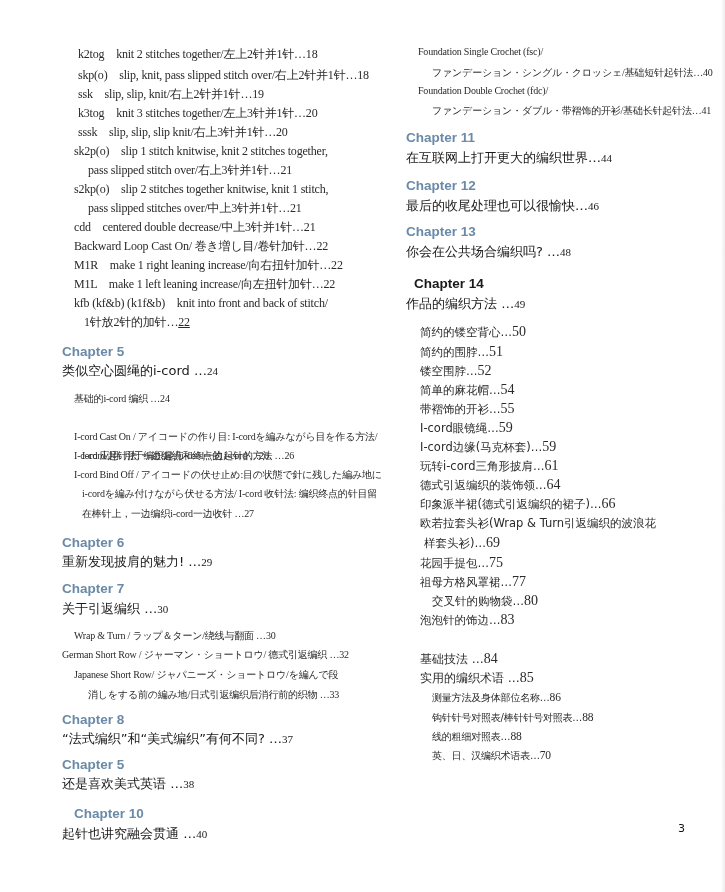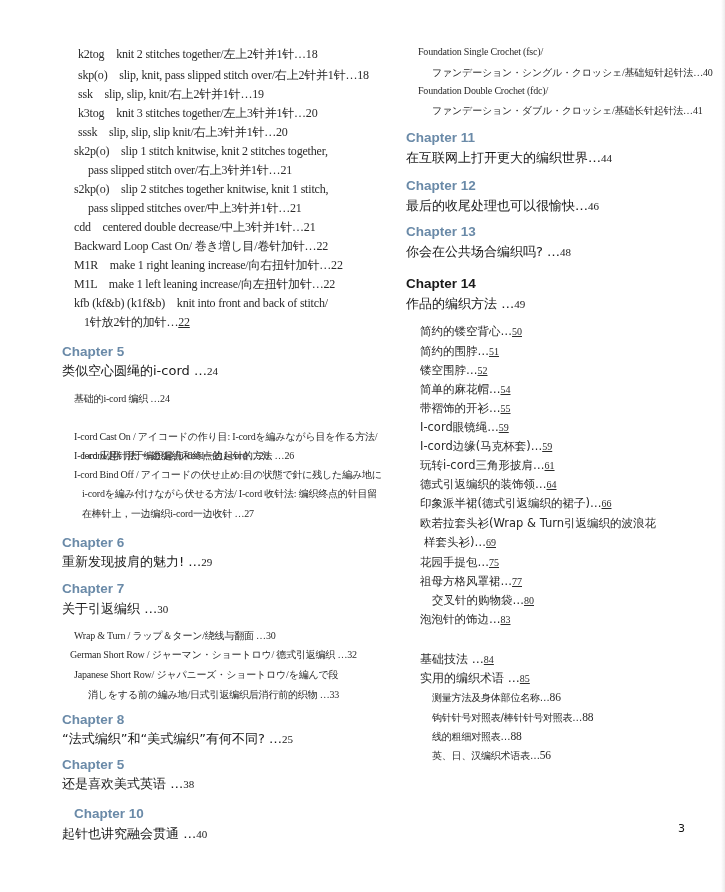--- a/index.html
+++ b/index.html
@@ -7,21 +7,21 @@
     .col { position:absolute; top:0; }
     .left { left:62px; width:335px; }
     .right { left:406px; width:310px; }
     .line { position:absolute; white-space:nowrap; font-family:"Liberation Serif", serif; font-size:12px; color:#2a2a2a; letter-spacing:-0.2px; }
     .line.sm { font-size:10px; }
     .chap { position:absolute; white-space:nowrap; font-family:"Liberation Sans", sans-serif; font-weight:bold; font-size:13.5px; color:#6a8aa8; }
     .chap.black { color:#1a1a1a; }
     .ctitle { position:absolute; white-space:nowrap; font-family:"DejaVu Sans", sans-serif; font-size:13px; color:#1a1a1a; }
     .ctitle .pg { font-family:"Liberation Serif", serif; font-size:11px; }
     .proj { position:absolute; white-space:nowrap; font-family:"DejaVu Sans", sans-serif; font-size:11.5px; color:#2a2a2a; }
-    .proj .pg { font-family:"Liberation Serif", serif; font-size:10px;text-decoration:underline; }
+    .proj .pg { font-family:"Liberation Serif", serif; font-size:14px; }
     .pg { font-family:"Liberation Serif", serif; }
     .pagenum { position:absolute; left:678px; top:822px; font-family:"DejaVu Sans", sans-serif; font-size:11px; color:#111; }
     .edge { position:absolute; right:0; top:0; width:4px; height:892px; background:linear-gradient(to right, #ffffff, #ececec); }
   </style>
 </head>
 <body>
 
 <div class="col left">
 
   <div class="line" style="left:16px;top:46px;"><span>k2tog　knit 2 stitches together/左上2针并1针…</span><span class="pg">18</span></div>
@@ -49,50 +49,50 @@
   <div class="line sm" style="left:12px;top:468px;"><span>I-cord Bind Off / アイコードの伏せ止め:目の状態で針に残した編み地に</span></div>
   <div class="line sm" style="left:20px;top:487px;"><span>i-cordを編み付けながら伏せる方法/ I-cord 收针法: 编织终点的针目留</span></div>
   <div class="line sm" style="left:20px;top:507px;"><span>在棒针上，一边编织i-cord一边收针 …</span><span class="pg">27</span></div>
 
   <div class="chap" style="left:0;top:535px;">Chapter 6</div>
   <div class="ctitle" style="left:0;top:553px;"><span>重新发现披肩的魅力! …</span><span class="pg">29</span></div>
 
   <div class="chap" style="left:0;top:581px;">Chapter 7</div>
   <div class="ctitle" style="left:0;top:600px;"><span>关于引返编织 …</span><span class="pg">30</span></div>
   <div class="line sm" style="left:12px;top:629px;"><span>Wrap &amp; Turn / ラップ＆ターン/绕线与翻面 …</span><span class="pg">30</span></div>
-  <div class="line sm" style="left:8px;top:648px;"><span>German Short Row / ジャーマン・ショートロウ/ 德式引返编织 …</span><span class="pg">32</span></div>
+  <div class="line sm" style="left:0;top:648px;"><span>German Short Row / ジャーマン・ショートロウ/ 德式引返编织 …</span><span class="pg">32</span></div>
   <div class="line sm" style="left:12px;top:668px;"><span>Japanese Short Row/ ジャパニーズ・ショートロウ/を編んで段</span></div>
   <div class="line sm" style="left:26px;top:688px;"><span>消しをする前の編み地/日式引返编织后消行前的织物 …</span><span class="pg">33</span></div>
 
   <div class="chap" style="left:0;top:712px;">Chapter 8</div>
-  <div class="ctitle" style="left:0;top:730px;"><span>“法式编织”和“美式编织”有何不同? …</span><span class="pg">25</span></div>
+  <div class="ctitle" style="left:0;top:730px;"><span>“法式编织”和“美式编织”有何不同? …</span><span class="pg">37</span></div>
 
   <div class="chap" style="left:0;top:757px;">Chapter 5</div>
   <div class="ctitle" style="left:0;top:775px;"><span>还是喜欢美式英语 …</span><span class="pg">38</span></div>
 
   <div class="chap" style="left:12px;top:806px;">Chapter 10</div>
   <div class="ctitle" style="left:0;top:825px;"><span>起针也讲究融会贯通 …</span><span class="pg">40</span></div>
 </div>
 
 <div class="col right">
   <div class="line sm" style="left:12px;top:46px;"><span>Foundation Single Crochet (fsc)/</span></div>
   <div class="line sm" style="left:26px;top:66px;"><span>ファンデーション・シングル・クロッシェ/基础短针起针法…</span><span class="pg">40</span></div>
   <div class="line sm" style="left:12px;top:85px;"><span>Foundation Double Crochet (fdc)/</span></div>
-  <div class="line sm" style="left:26px;top:104px;"><span>ファンデーション・ダブル・クロッシェ/基础长针起针法…</span><span class="pg">41</span></div>
+  <div class="line sm" style="left:26px;top:104px;"><span>ファンデーション・ダブル・带褶饰的开衫/基础长针起针法…</span><span class="pg">41</span></div>
 
   <div class="chap" style="left:0;top:130px;">Chapter 11</div>
   <div class="ctitle" style="left:0;top:149px;"><span>在互联网上打开更大的编织世界…</span><span class="pg">44</span></div>
 
   <div class="chap" style="left:0;top:178px;">Chapter 12</div>
   <div class="ctitle" style="left:0;top:197px;"><span>最后的收尾处理也可以很愉快…</span><span class="pg">46</span></div>
 
   <div class="chap" style="left:0;top:224px;">Chapter 13</div>
   <div class="ctitle" style="left:0;top:243px;"><span>你会在公共场合编织吗? …</span><span class="pg">48</span></div>
 
-  <div class="chap black" style="left:0;top:276px;">Chapter 14</div>
+  <div class="chap black" style="left:8px;top:276px;">Chapter 14</div>
   <div class="ctitle" style="left:0;top:295px;"><span>作品的编织方法 …</span><span class="pg">49</span></div>
 
   <div class="proj" style="left:14px;top:324px;"><span>简约的镂空背心…</span><span class="pg">50</span></div>
   <div class="proj" style="left:14px;top:344px;"><span>简约的围脖…</span><span class="pg">51</span></div>
   <div class="proj" style="left:14px;top:363px;"><span>镂空围脖…</span><span class="pg">52</span></div>
   <div class="proj" style="left:14px;top:382px;"><span>简单的麻花帽…</span><span class="pg">54</span></div>
   <div class="proj" style="left:14px;top:401px;"><span>带褶饰的开衫…</span><span class="pg">55</span></div>
   <div class="proj" style="left:14px;top:420px;"><span>I-cord眼镜绳…</span><span class="pg">59</span></div>
   <div class="proj" style="left:14px;top:439px;"><span>I-cord边缘(马克杯套)…</span><span class="pg">59</span></div>
   <div class="proj" style="left:14px;top:458px;"><span>玩转i-cord三角形披肩…</span><span class="pg">61</span></div>
@@ -103,17 +103,17 @@
   <div class="proj" style="left:14px;top:555px;"><span>花园手提包…</span><span class="pg">75</span></div>
   <div class="proj" style="left:14px;top:574px;"><span>祖母方格风罩裙…</span><span class="pg">77</span></div>
   <div class="proj" style="left:14px;top:593px;margin-left:12px;"><span>交叉针的购物袋…</span><span class="pg">80</span></div>
   <div class="proj" style="left:14px;top:612px;"><span>泡泡针的饰边…</span><span class="pg">83</span></div>
 
   <div class="proj" style="left:14px;top:651px;font-size:12px;"><span>基础技法 …</span><span class="pg">84</span></div>
   <div class="proj" style="left:14px;top:670px;font-size:12px;"><span>实用的编织术语 …</span><span class="pg">85</span></div>
   <div class="line sm" style="left:26px;top:691px;font-family:'DejaVu Sans',sans-serif;"><span>测量方法及身体部位名称…</span><span class="pg" style="font-size:11.5px;">86</span></div>
   <div class="line sm" style="left:26px;top:711px;font-family:'DejaVu Sans',sans-serif;"><span>钩针针号对照表/棒针针号对照表…</span><span class="pg" style="font-size:11.5px;">88</span></div>
   <div class="line sm" style="left:26px;top:730px;font-family:'DejaVu Sans',sans-serif;"><span>线的粗细对照表…</span><span class="pg" style="font-size:11.5px;">88</span></div>
-  <div class="line sm" style="left:26px;top:749px;font-family:'DejaVu Sans',sans-serif;"><span>英、日、汉编织术语表…</span><span class="pg" style="font-size:11.5px;">56</span></div>
+  <div class="line sm" style="left:26px;top:749px;font-family:'DejaVu Sans',sans-serif;"><span>英、日、汉编织术语表…</span><span class="pg" style="font-size:11.5px;">70</span></div>
 </div>
 
 <div class="pagenum">3</div>
 <div class="edge"></div>
 
 </body></html>

